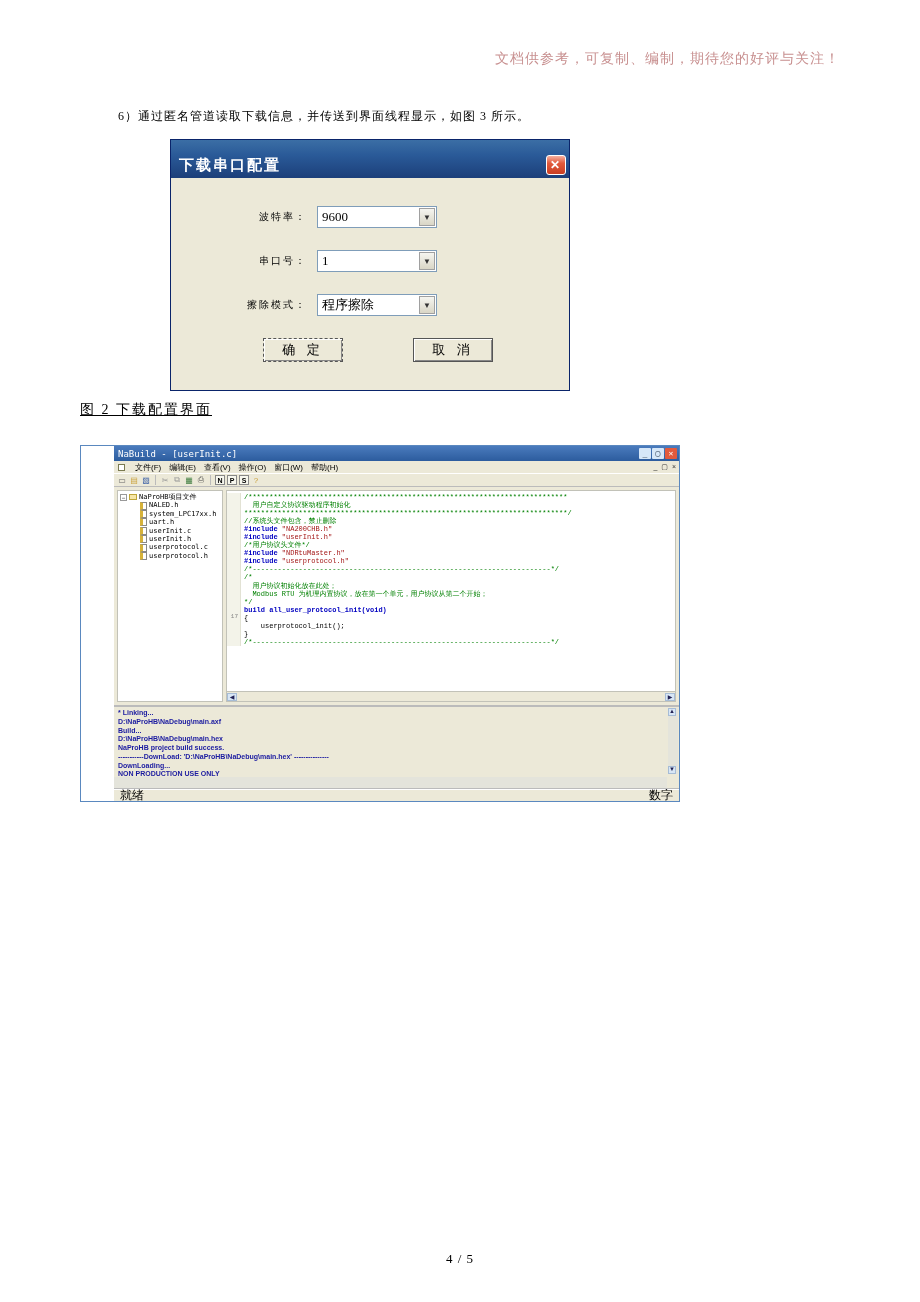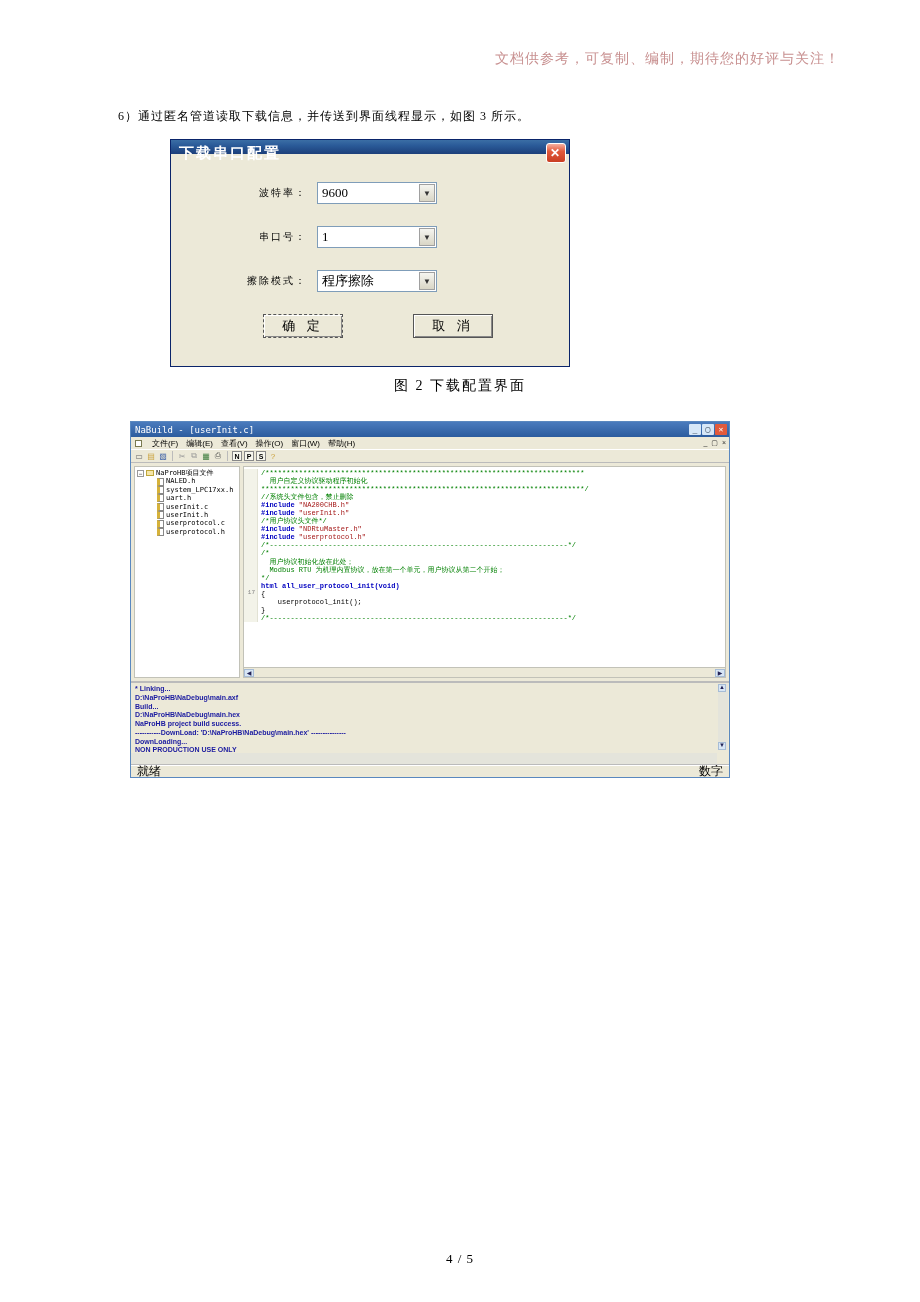--- a/index.html
+++ b/index.html
@@ -40,21 +40,21 @@
     width: 100%;
   }
   .titlebar {
     background: linear-gradient(#3b6ea5 0%, #2a5a98 40%, #1c3f7a 100%);
     color: #fff;
     font-weight: bold;
     font-size: 15px;
     display: flex;
     align-items: center;
     justify-content: space-between;
-    height: 14px;
+    height: 38px;
     padding: 12px 3px 0 8px;
     letter-spacing: 2px;
   }
   .titlebar .closebtn {
     width: 20px; height: 20px;
     background: linear-gradient(#f5b0a0, #e25a3c 40%, #c93e22);
     border: 1px solid #fff;
     border-radius: 3px;
     display: flex; align-items: center; justify-content: center;
     color: #fff; font-size: 12px; font-weight: bold;
@@ -103,31 +103,31 @@
     border: 1px dashed #555;
     background: #ece9d8;
     box-shadow: 1px 1px 0 #fff inset, -1px -1px 0 #888 inset;
     font-size: 13px; letter-spacing: 4px;
     cursor: pointer;
   }
   .winbtn.plain { border-style: solid; }
 
   .caption {
     font-size: 14px;
-    text-align: center;
     margin: 10px 0 26px 0;
     letter-spacing: 2px;
+    text-decoration: underline;
   }
 
   
   .ide-wrap {
     width: 600px;
-    margin-left: 50px;
     font-family: Tahoma, "MS Sans Serif", sans-serif;
     border: 1px solid #5a88bf;
+    padding-left: 33px;
   }
   .ide-titlebar {
     background: linear-gradient(#4a7bbd, #2c5c9e);
     color: #fff;
     display: flex; align-items: center; justify-content: space-between;
     height: 15px;
     font-size: 9px;
     padding: 0 2px 0 4px;
     font-family: Consolas, monospace;
   }
@@ -446,21 +446,21 @@
             <div class="code-line"><span class="gutter"></span><span class="c-blue">#include </span><span class="c-red">"NA200CHB.h"</span></div>
             <div class="code-line"><span class="gutter"></span><span class="c-blue">#include </span><span class="c-red">"userInit.h"</span></div>
             <div class="code-line"><span class="gutter"></span><span class="c-green">/*用户协议头文件*/</span></div>
             <div class="code-line"><span class="gutter"></span><span class="c-blue">#include </span><span class="c-red">"NDRtuMaster.h"</span></div>
             <div class="code-line"><span class="gutter"></span><span class="c-blue">#include </span><span class="c-red">"userprotocol.h"</span></div>
             <div class="code-line"><span class="gutter"></span><span class="c-green">/*-----------------------------------------------------------------------*/</span></div>
             <div class="code-line"><span class="gutter"></span><span class="c-green">/*</span></div>
             <div class="code-line"><span class="gutter"></span><span class="c-green">  用户协议初始化放在此处；</span></div>
             <div class="code-line"><span class="gutter"></span><span class="c-green">  Modbus RTU 为机理内置协议，放在第一个单元，用户协议从第二个开始；</span></div>
             <div class="code-line"><span class="gutter"></span><span class="c-green">*/</span></div>
-            <div class="code-line"><span class="gutter"></span><span class="c-blue">html all_user_protocol_init(void)</span></div>
+            <div class="code-line"><span class="gutter"></span><span class="c-blue">build all_user_protocol_init(void)</span></div>
             <div class="code-line"><span class="gutter">17</span><span class="c-black">{</span></div>
             <div class="code-line"><span class="gutter"></span><span class="c-black">    userprotocol_init();</span></div>
             <div class="code-line"><span class="gutter"></span><span class="c-black"></span></div>
             <div class="code-line"><span class="gutter"></span><span class="c-black">}</span></div>
             <div class="code-line"><span class="gutter"></span><span class="c-green">/*-----------------------------------------------------------------------*/</span></div>
           </div>
         <div class="ide-hscroll">
           <div class="scroll-btn">◀</div>
           <div class="scroll-btn">▶</div>
         </div>

